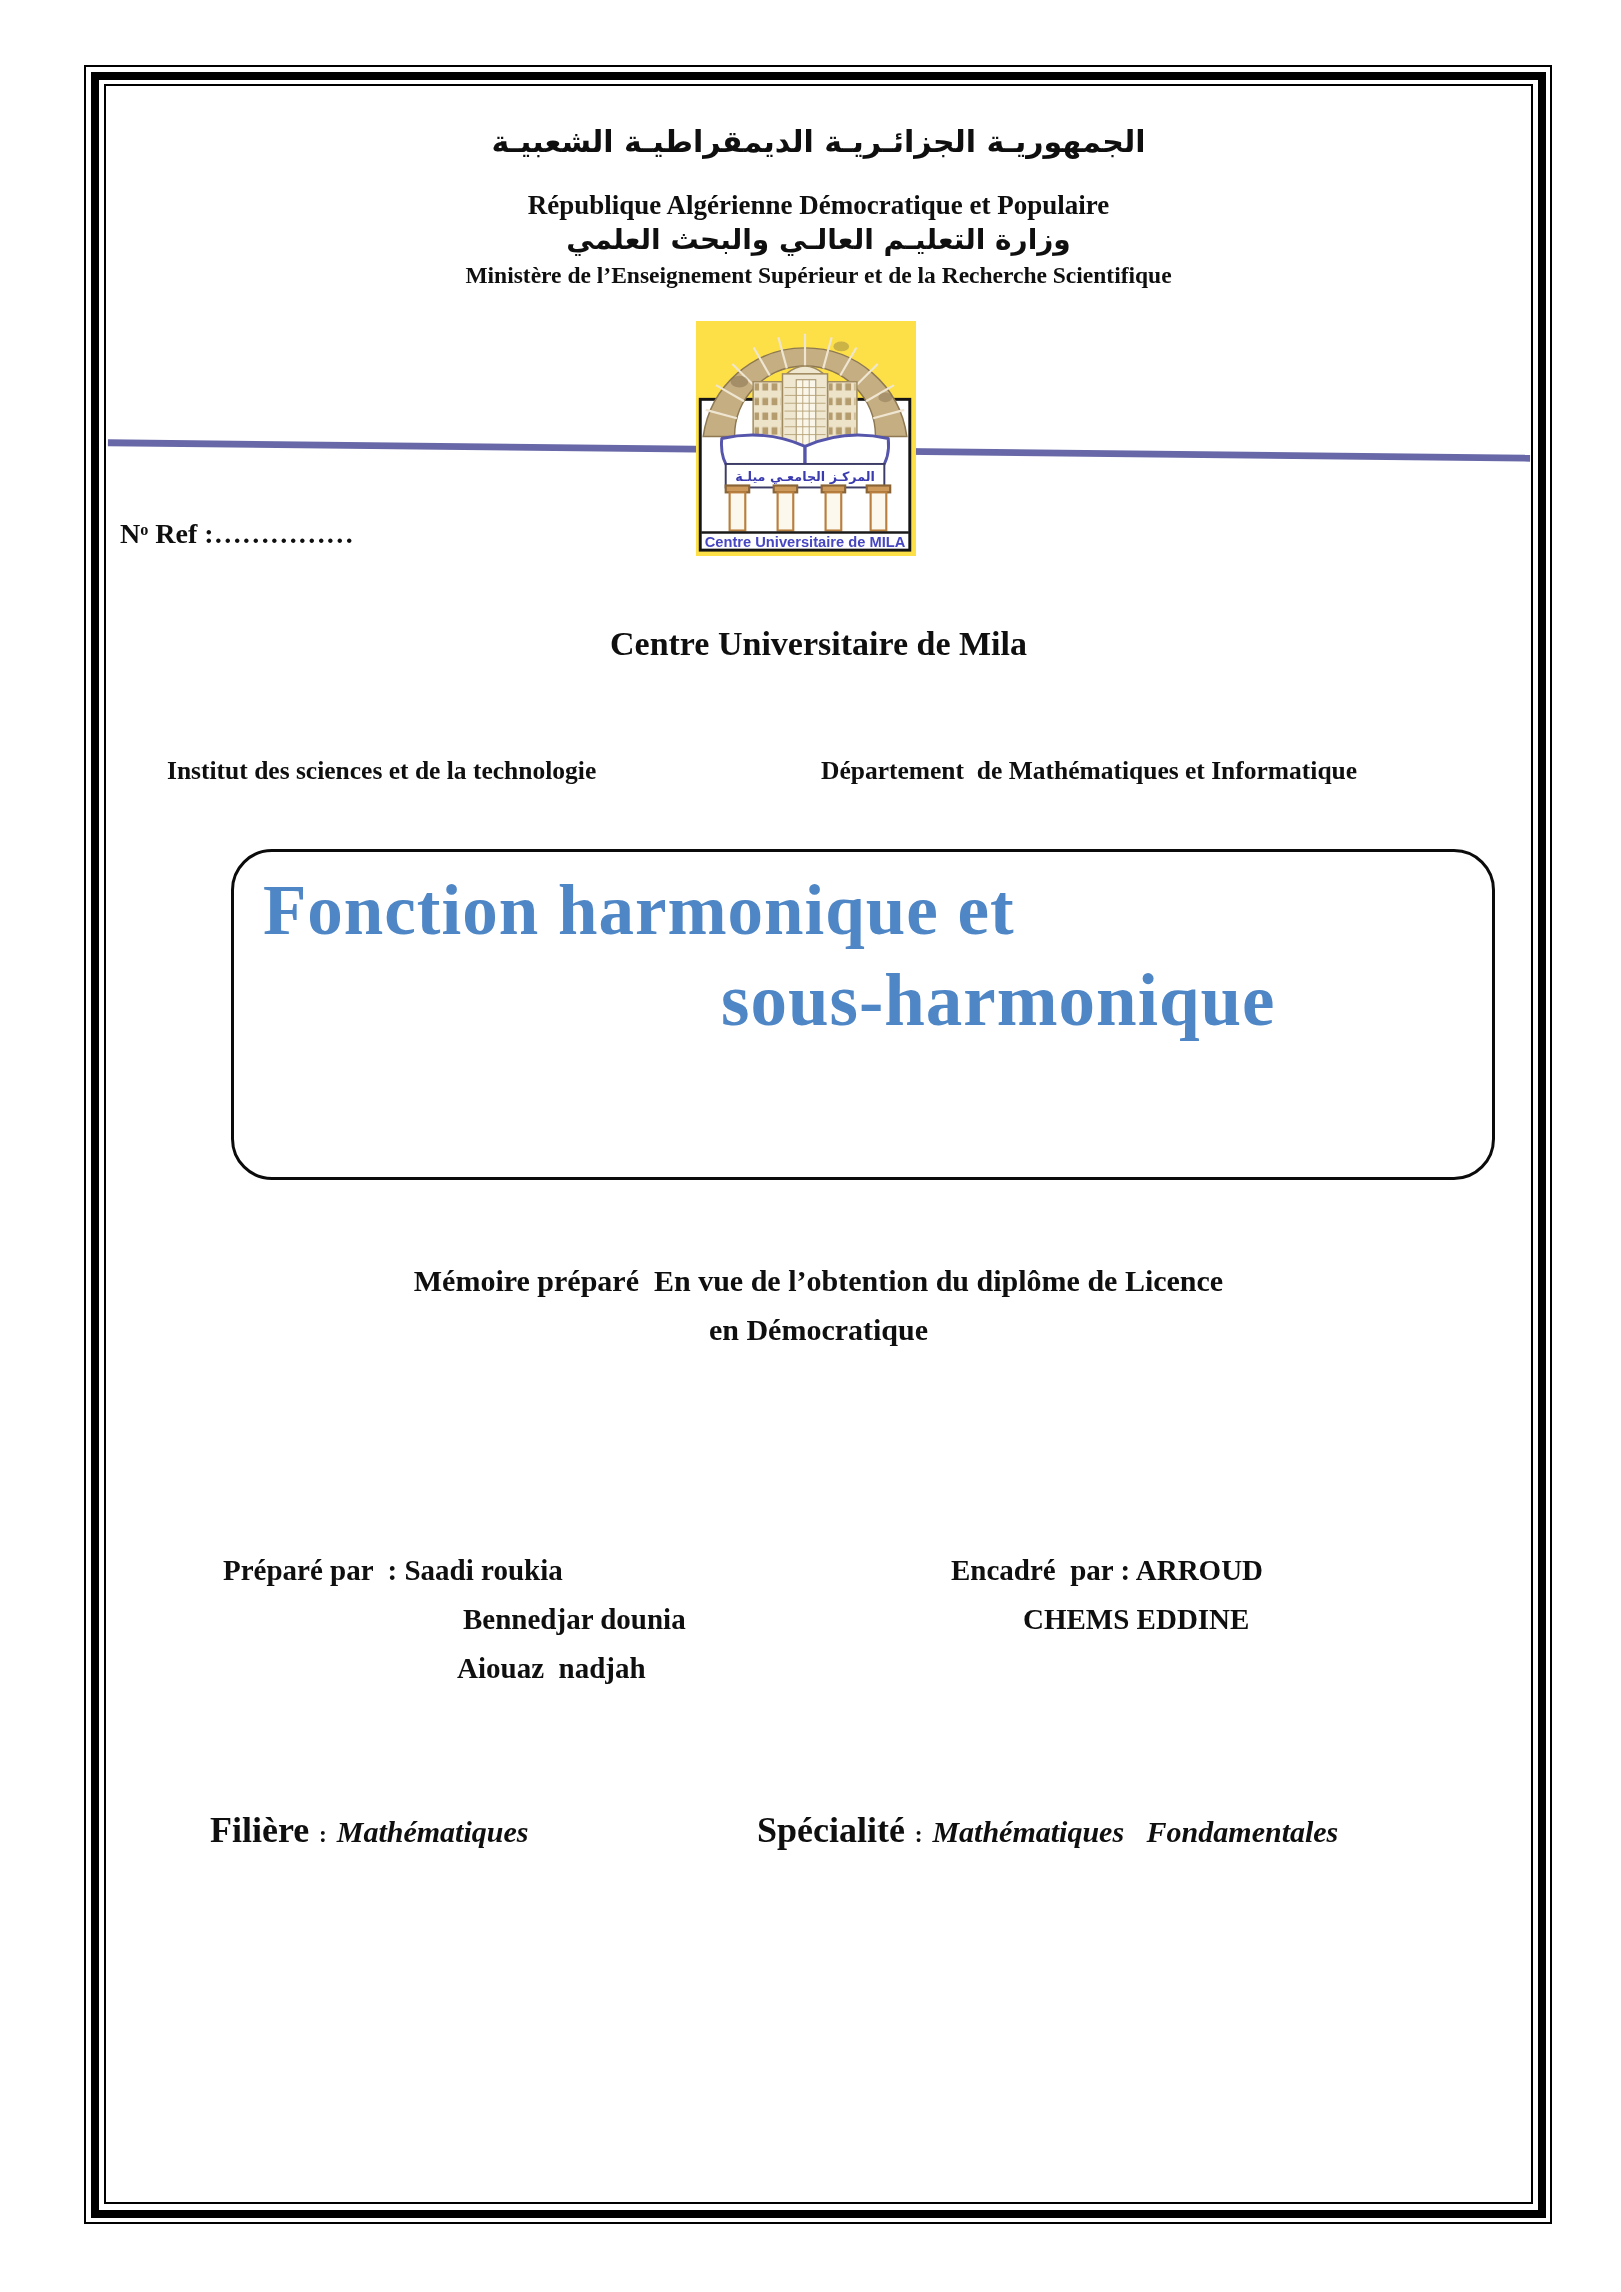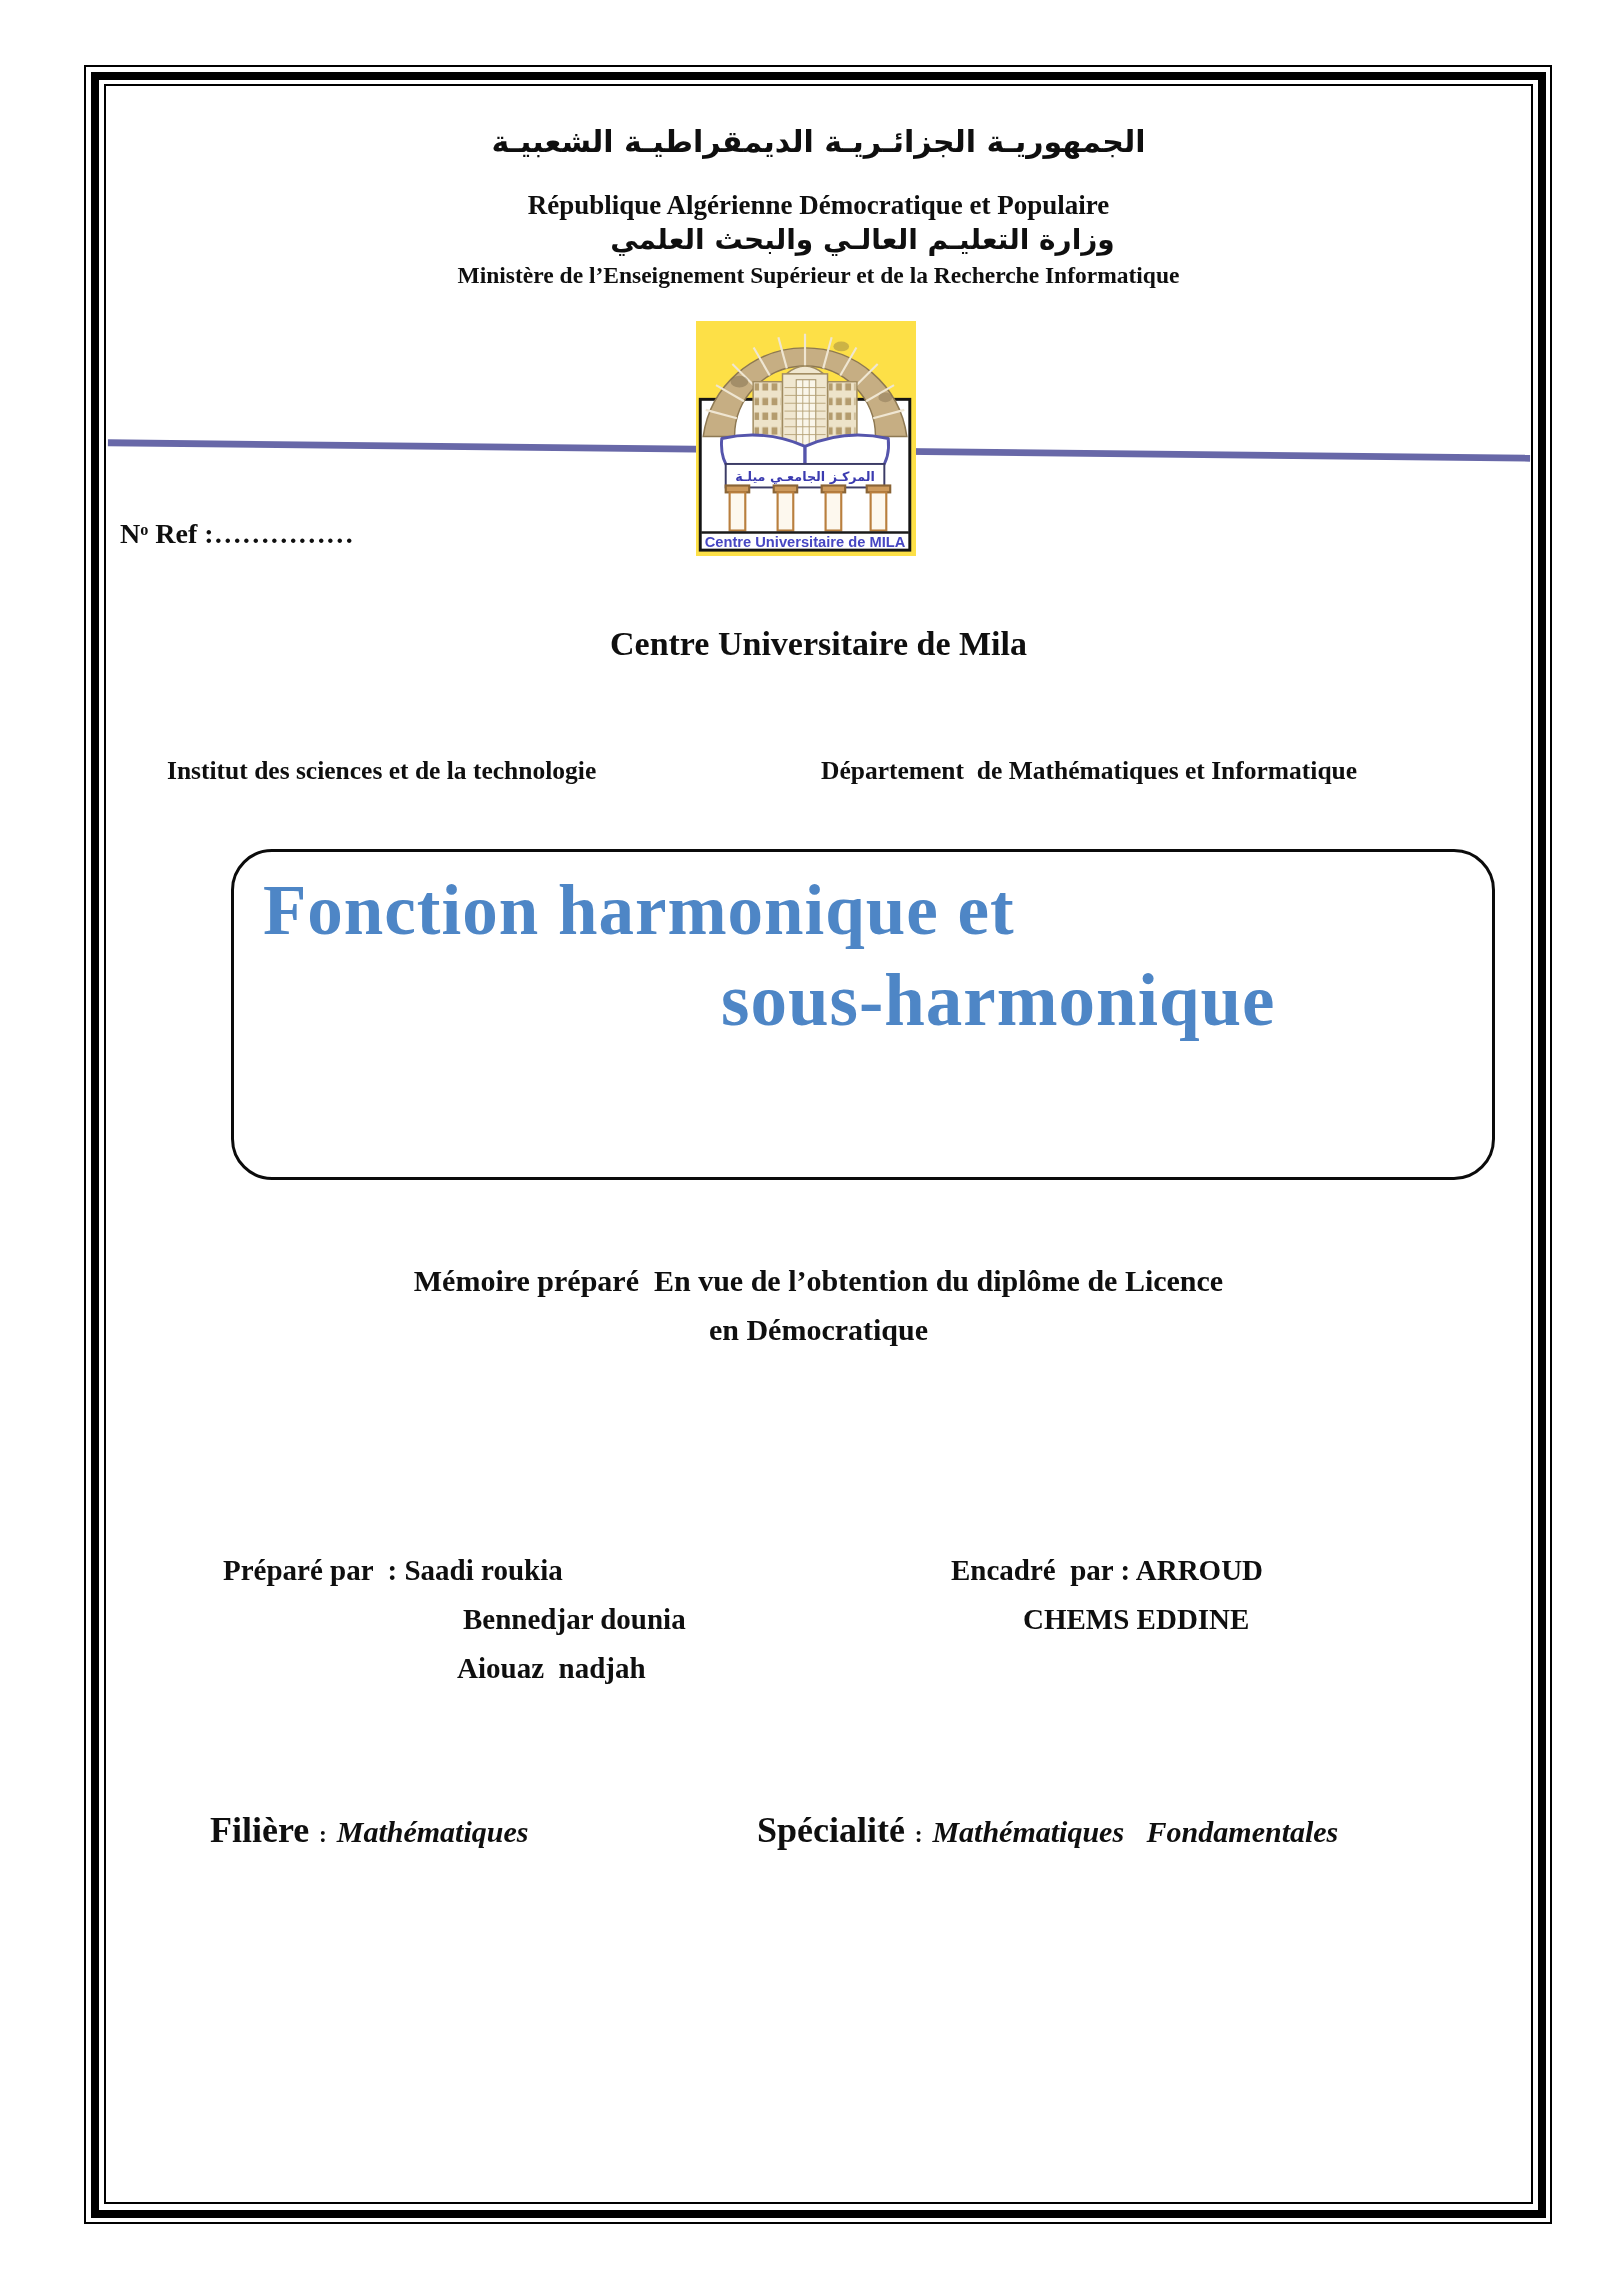--- a/index.html
+++ b/index.html
@@ -11,21 +11,21 @@
   .frame-outer  { left:84px;  top:65px; width:1468px; height:2159px; border-width:2.9px; }
   .frame-middle { left:91px;  top:72px; width:1455px; height:2146px; border-width:8.8px; }
   .frame-inner  { left:104px; top:84px; width:1429px; height:2120px; border-width:2.9px; }
 
   .t   { position:absolute; font-weight:700; color:#0f0f0f; white-space:pre; line-height:1.25; }
   .ctr { left:104px; width:1429px; text-align:center; }
   .ar  { font-family:"DejaVu Sans", sans-serif; direction:rtl; }
 
   .arabic-republic  { top:123px; font-size:30px; }
   .french-republic  { top:189px; font-size:27px; }
-  .arabic-ministry  { top:222px; font-size:28px;margin-left:44px; }
+  .arabic-ministry  { top:222px; font-size:28px; }
   .french-ministry  { top:261px; font-size:23.5px; }
 
   .accent-line { position:absolute; left:104px; top:435px; width:1429px; height:31px; z-index:1; }
   .logo-wrap   { position:absolute; left:696px; top:321px; width:220px; height:235px;
                  background:#fde047; z-index:2; }
 
   .nref { left:120px; top:516px; font-size:28px; }
   .sup  { font-size:0.58em; vertical-align:0.5em; }
 
   .university { top:623px; font-size:34px; }
@@ -61,21 +61,21 @@
 
 <div class="page">
 
   <div class="frame frame-outer"></div>
   <div class="frame frame-middle"></div>
   <div class="frame frame-inner"></div>
 
   <div class="t ctr ar arabic-republic">الجمهوريـة الجزائـريـة الديمقراطيـة الشعبيـة</div>
   <div class="t ctr french-republic">République Algérienne Démocratique et Populaire</div>
   <div class="t ctr ar arabic-ministry">وزارة التعليـم العالـي والبحث العلمي</div>
-  <div class="t ctr french-ministry">Ministère de l’Enseignement Supérieur et de la Recherche Informatique</div>
+  <div class="t ctr french-ministry">Ministère de l’Enseignement Supérieur et de la Recherche Scientifique</div>
 
   <svg class="accent-line" viewBox="0 0 1458 32" preserveAspectRatio="none">
     <line x1="4" y1="8" x2="1455" y2="24" stroke="#6868a8" stroke-width="7"></line>
   </svg>
 
   <div class="logo-wrap">
     <svg viewBox="0 0 224 240" width="220" height="235">
       <defs>
         <pattern id="win" width="9.4" height="15" patternUnits="userSpaceOnUse">
           <rect x="1.6" y="3.5" width="6" height="7.5" fill="#b49c6e"></rect>

